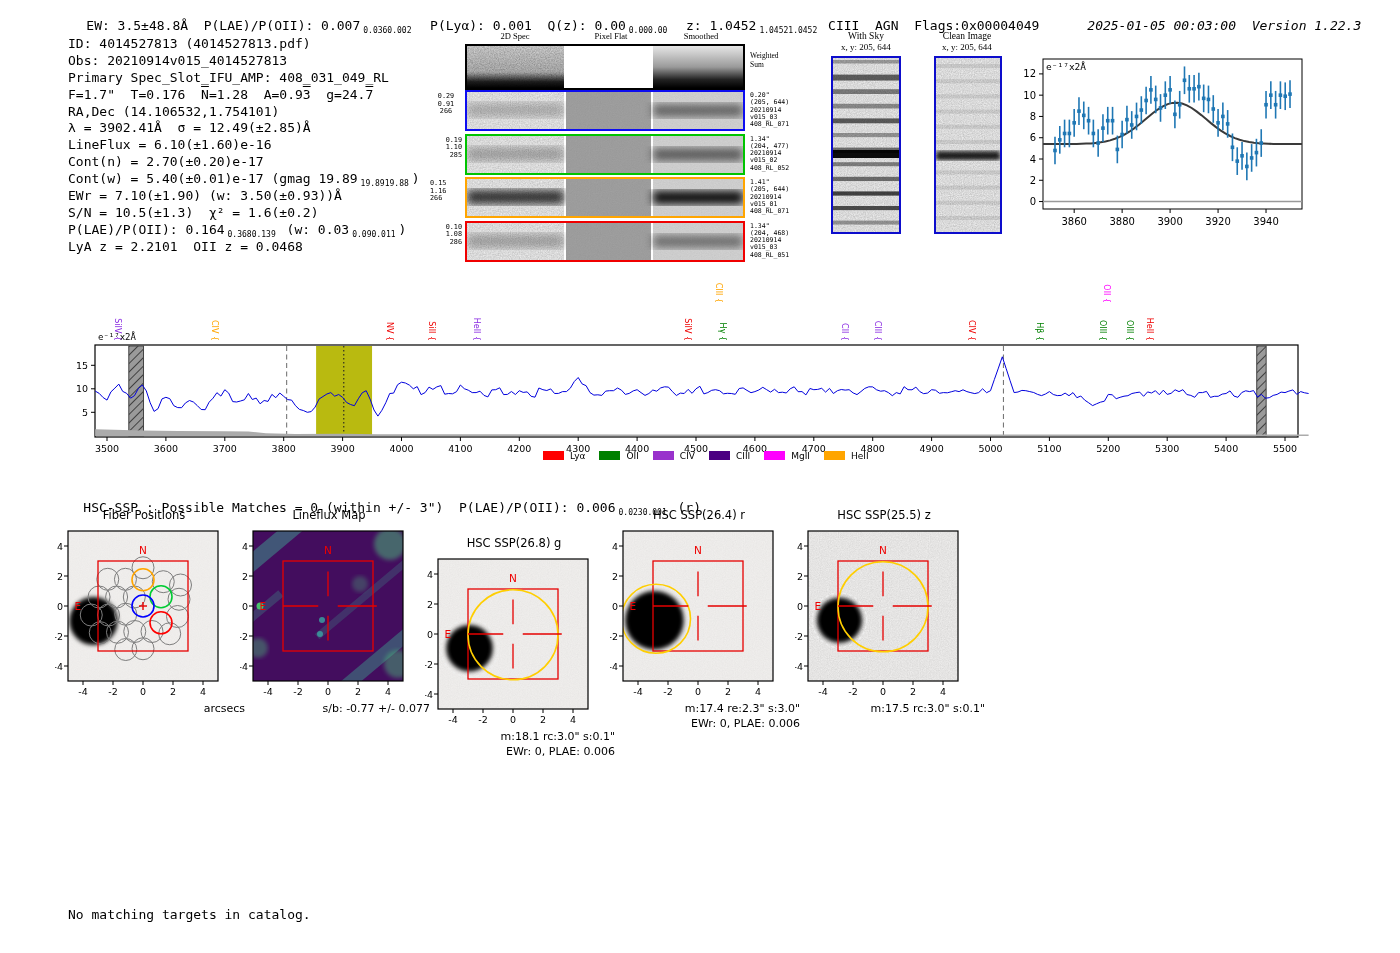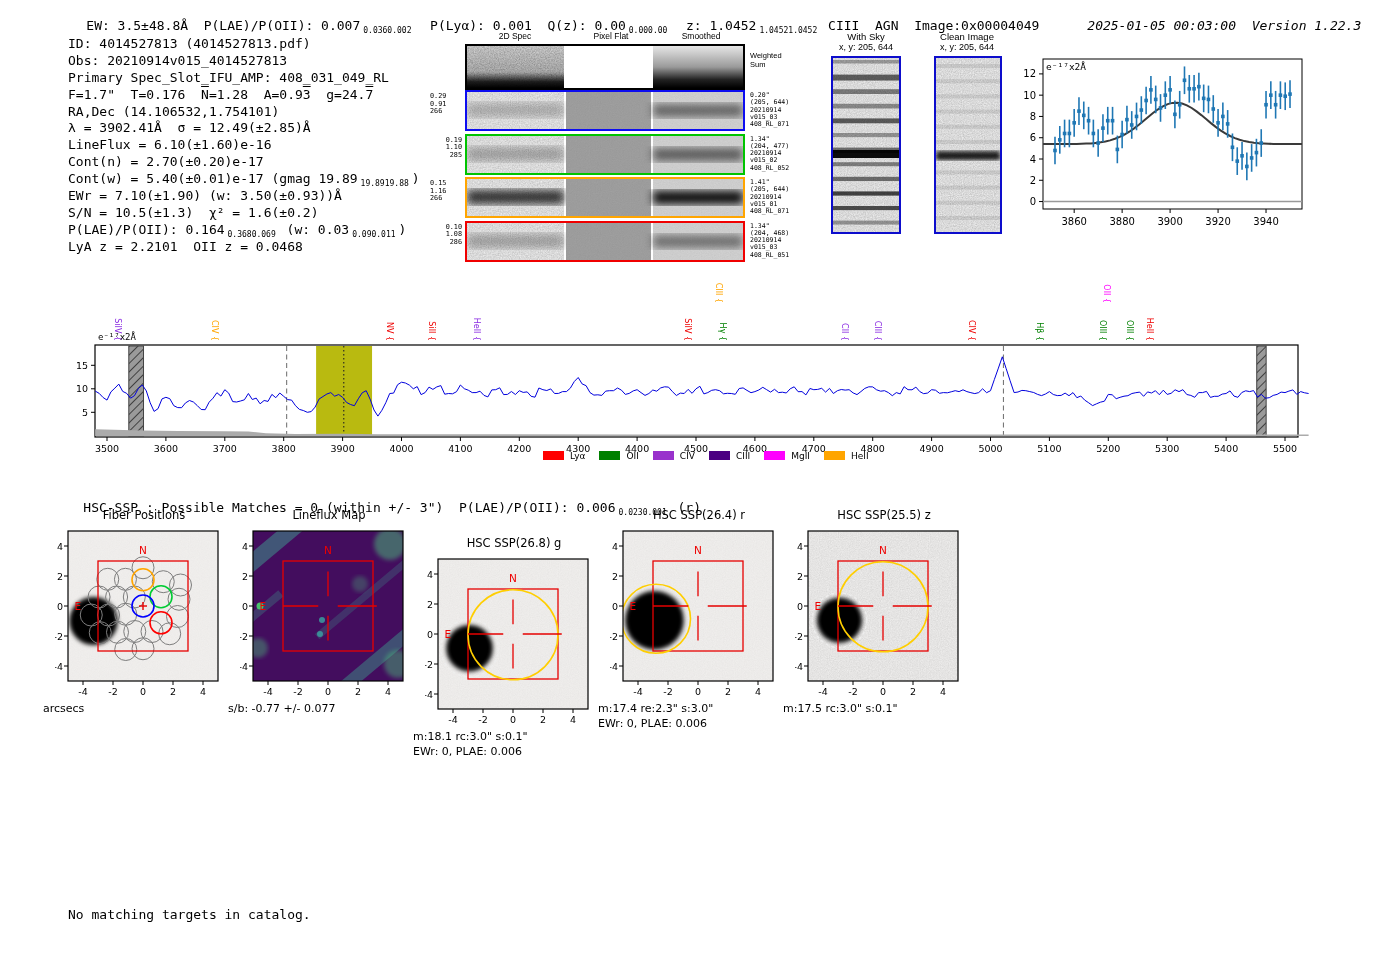--- a/index.html
+++ b/index.html
@@ -1,20 +1,20 @@
 <!DOCTYPE html>
 <html><head>
 <meta charset="utf-8">
 <style>
   html,body{margin:0;padding:0;background:#fff;}
   .page{position:relative;width:1400px;height:953px;background:#fff;color:#000;
         font-family:"DejaVu Sans Mono",monospace;overflow:hidden;}
   .abs{position:absolute;}
   .mono{font-family:"DejaVu Sans Mono",monospace;}
-  .sans{font-family:Liberation Sans, sans-serif;}
+  .sans{font-family:Liberation Serif, serif;}
   .hdr{top:3px;left:55px;font-size:13px;white-space:pre;}
   .hdr-right{top:3px;left:1056px;font-size:13px;white-space:pre;font-style:italic;}
   .fr{display:inline-flex;flex-direction:row;font-size:8px;line-height:8px;
       vertical-align:-3px;margin:0 3px;}
   .fr span{display:block;}
   .info{top:36px;left:68px;font-size:13px;}
   .info .iline{height:16.9px;white-space:pre;}
   .ov{text-decoration:overline;}
   .colhdr{font-size:8.5px;text-align:center;}
   .smalllbl{font-size:6.8px;line-height:7.6px;}
@@ -23,21 +23,21 @@
   .cuthdr{font-size:9.5px;line-height:11px;text-align:center;}
   .llab{position:absolute;writing-mode:vertical-rl;font:8px "DejaVu Sans","Liberation Sans",sans-serif;
         transform:translateY(-100%);white-space:pre;}
   .legend{display:flex;align-items:center;}
   .legend .it{display:flex;margin-right:14px;}
   .legend .sw{width:21px;height:9px;margin-right:6px;}
   .legend .lt{font:9px "DejaVu Sans","Liberation Sans",sans-serif;}
   .hscline{top:485px;left:52px;font-size:13px;white-space:pre;}
   .panel .ptitle{position:absolute;top:0;left:0;width:178px;text-align:center;
         font:11.5px "DejaVu Sans","Liberation Sans",sans-serif;}
-  .panel .pcap{position:absolute;left:-12px;width:202px;text-align:left;
+  .panel .pcap{position:absolute;left:-12px;width:202px;text-align:right;
         font:11px "DejaVu Sans","Liberation Sans",sans-serif;}
   .footer{top:876px;left:68px;font-size:13px;line-height:15.5px;white-space:pre;}
   .ann{font-size:9px;}
 </style>
 </head>
 <body>
 
 <div class="page">
 
   <svg width="0" height="0" style="position:absolute">
@@ -81,39 +81,39 @@
       <linearGradient id="wbot" x1="0" y1="0" x2="0" y2="1">
         <stop offset="0" stop-color="#000" stop-opacity="0"></stop>
         <stop offset="0.62" stop-color="#000" stop-opacity="0.15"></stop>
         <stop offset="0.85" stop-color="#000" stop-opacity="0.85"></stop>
         <stop offset="1" stop-color="#000" stop-opacity="1"></stop>
       </linearGradient>
     </defs>
   </svg>
 
   <div class="abs hdr">
-    <span>EW: 3.5±48.8Å  </span><span>P(LAE)/P(OII): 0.007</span><span class="fr"><span>0.036</span><span>0.002</span></span><span>  P(Lyα): 0.001  </span><span>Q(z): 0.00</span><span class="fr"><span>0.00</span><span>0.00</span></span><span>  z: 1.0452</span><span class="fr"><span>1.0452</span><span>1.0452</span></span><span> CIII  AGN  Image:0x00004049</span>
+    <span>EW: 3.5±48.8Å  </span><span>P(LAE)/P(OII): 0.007</span><span class="fr"><span>0.036</span><span>0.002</span></span><span>  P(Lyα): 0.001  </span><span>Q(z): 0.00</span><span class="fr"><span>0.00</span><span>0.00</span></span><span>  z: 1.0452</span><span class="fr"><span>1.0452</span><span>1.0452</span></span><span> CIII  AGN  Flags:0x00004049</span>
   </div>
   <div class="abs hdr-right">
     <span>2025-01-05 00:03:00</span><span>  Version 1.22.3</span>
   </div>
 
   <div class="abs info">
     <div class="iline"><span>ID: 4014527813 (4014527813.pdf)</span></div>
     <div class="iline"><span>Obs: 20210914v015_4014527813</span></div>
     <div class="iline"><span>Primary Spec_Slot_IFU_AMP: 408_031_049_RL</span></div>
     <div class="iline"><span>F=1.7"  T=0.176  </span><span class="ov">N</span><span>=1.28  A=0.9</span><span class="ov">3</span><span>  g=24.</span><span class="ov">7</span></div>
     <div class="iline"><span>RA,Dec (14.106532,1.754101)</span></div>
     <div class="iline"><span>λ = 3902.41Å  σ = 12.49(±2.85)Å</span></div>
     <div class="iline"><span>LineFlux = 6.10(±1.60)e-16</span></div>
     <div class="iline"><span>Cont(n) = 2.70(±0.20)e-17</span></div>
     <div class="iline"><span>Cont(w) = 5.40(±0.01)e-17 (gmag 19.89</span><span class="fr"><span>19.89</span><span>19.88</span></span><span>)</span></div>
     <div class="iline"><span>EWr = 7.10(±1.90) (w: 3.50(±0.93))Å</span></div>
     <div class="iline"><span>S/N = 10.5(±1.3)  χ² = 1.6(±0.2)</span></div>
-    <div class="iline"><span>P(LAE)/P(OII): 0.164</span><span class="fr"><span>0.368</span><span>0.069</span></span><span> (w: 0.03</span><span class="fr"><span>0.09</span><span>0.011</span></span><span>)</span></div>
+    <div class="iline"><span>P(LAE)/P(OII): 0.164</span><span class="fr"><span>0.368</span><span>0.139</span></span><span> (w: 0.03</span><span class="fr"><span>0.09</span><span>0.011</span></span><span>)</span></div>
     <div class="iline"><span>LyA z = 2.2101  OII z = 0.0468</span></div>
   </div>
 
   <div class="abs colhdr sans" style="top:31px;left:462px;width:106px">2D Spec</div>
   <div class="abs colhdr sans" style="top:31px;left:566px;width:90px">Pixel Flat</div>
   <div class="abs colhdr sans" style="top:31px;left:656px;width:90px">Smoothed</div>
   <div class="abs wslabel sans" style="top:52px;left:750px">
     <div>Weighted</div>
     <div>Sum</div>
   </div>
@@ -131,21 +131,21 @@
         <svg width="276" height="37" style="position:absolute;left:0;top:0">
           <rect x="0" y="0" width="97" height="37" filter="url(#nzL)"></rect>
           <rect x="0" y="11" width="97" height="14" fill="#000" opacity="0.225" filter="url(#bl4)"></rect>
           <rect x="99" y="0" width="85" height="37" fill="#8f8f8f"></rect>
           <rect x="99" y="0" width="85" height="37" filter="url(#nzL)" opacity="0.18"></rect>
           <rect x="186" y="0" width="90" height="37" fill="#c9c9c9"></rect>
           <rect x="186" y="0" width="90" height="37" filter="url(#nzL)" opacity="0.25"></rect>
           <rect x="186" y="12" width="90" height="13" fill="#000" opacity="0.5" filter="url(#bl4)"></rect>
         </svg>
       </div>
-      <div class="smalllbl mono" style="position: absolute; left: 430px; top: 93px; width: 32px; text-align: left;">
+      <div class="smalllbl mono" style="position: absolute; left: 430px; top: 93px; width: 32px; text-align: center;">
         <div>0.29</div>
         <div>0.91</div>
         <div>266</div>
       </div>
       <div class="rtlbl mono" style="position: absolute; left: 750px; top: 92px; width: 62px;">
         <div>0.20"</div>
         <div>(205, 644)</div>
         <div>20210914</div>
         <div>v015_03</div>
         <div>408_RL_071</div>

